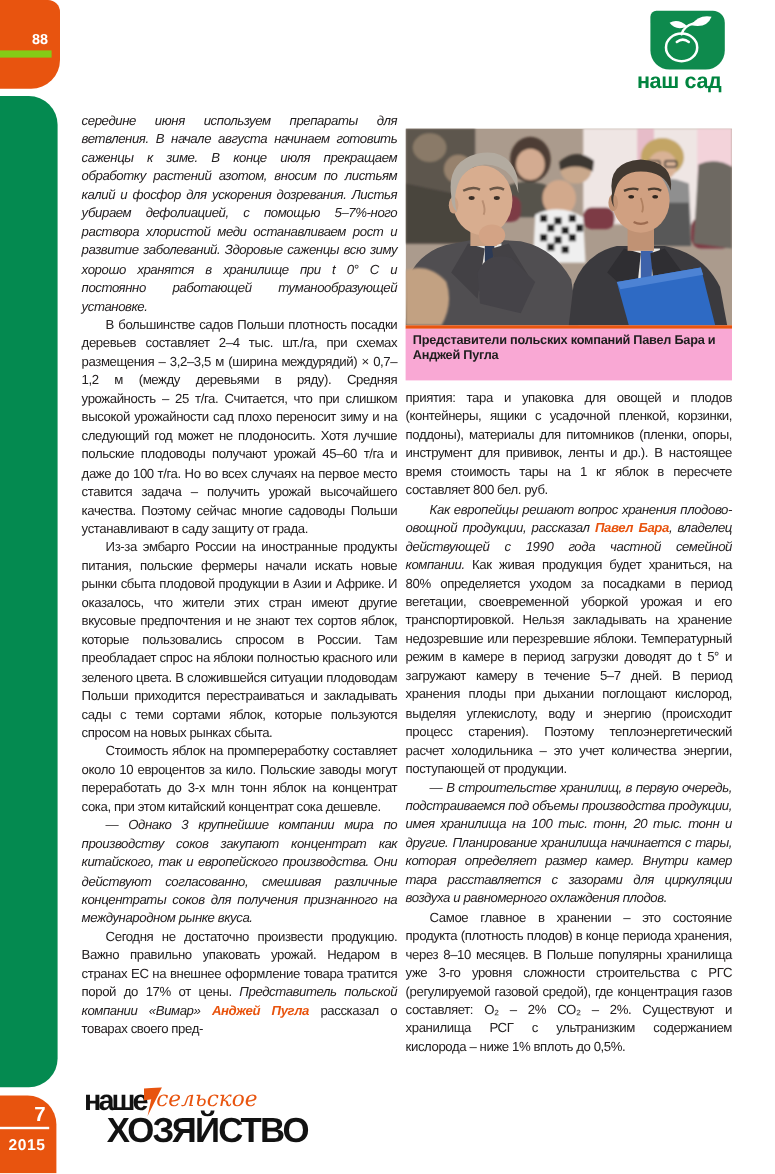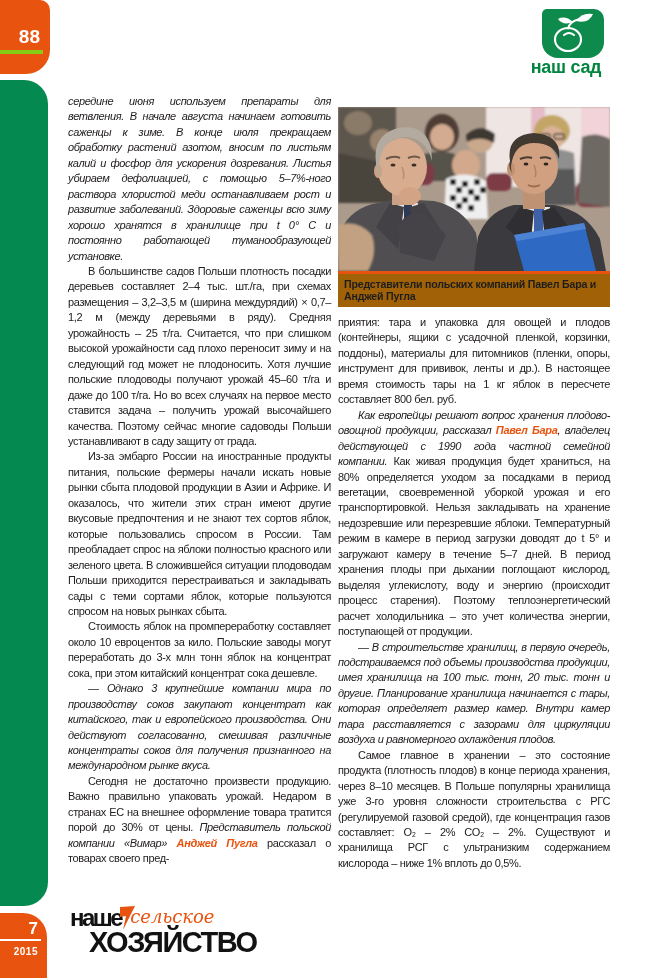--- a/index.html
+++ b/index.html
@@ -2,29 +2,29 @@
 <html><head>
 <meta charset="utf-8">
 <style>
   html,body{margin:0;padding:0;background:#ffffff;}
   .page{position:relative;width:646px;height:978px;background:#ffffff;overflow:hidden;
         font-family:"Liberation Sans","DejaVu Sans",sans-serif;}
 
   
   .tab-top{position:absolute;left:0;top:0;width:50px;height:74px;background:#E8540F;
            border-radius:0 10px 24px 0;}
-  .pagenum{position:absolute;left:0;top:26px;width:40px;color:#fff;font-size:19px;font-weight:bold;
-           text-align:right;padding:0 3px 2px 0;border-bottom:4px solid #84cc16;}
+  .pagenum{position:absolute;left:0;top:26px;width:40px;color:#fff;font-size:12px;font-weight:bold;
+           text-align:right;padding:0 3px 2px 0;border-bottom:6px solid #84cc16;}
   .green-strip{position:absolute;left:0;top:80px;width:48px;height:826px;background:#048A50;
            border-radius:0 24px 24px 0;}
   .tab-bottom{position:absolute;left:0;top:913px;width:47px;height:65px;background:#E8540F;
            border-radius:0 24px 0 0;}
   .issue-num{position:absolute;left:0;top:6px;width:38px;color:#fff;font-size:17px;font-weight:bold;
            text-align:right;padding:0 3px 1px 0;border-bottom:2px solid #fff;line-height:19px;}
-  .issue-year{position:absolute;left:0;top:33px;width:38px;color:#fff;font-size:10px;font-weight:bold;
+  .issue-year{position:absolute;left:0;top:33px;width:38px;color:#fff;font-size:13px;font-weight:bold;
            text-align:right;padding-right:3px;letter-spacing:.5px;}
 
   
   .logo-square{position:absolute;left:542px;top:9px;width:62px;height:49px;background:#0E8A4D;
            border-radius:5px 10px 16px 16px;}
   .nash-sad{position:absolute;left:526px;top:57px;width:80px;text-align:center;color:#00843F;
            font-weight:bold;font-size:18px;letter-spacing:-.3px;}
 
   
   .col{position:absolute;}
@@ -35,22 +35,22 @@
   .para.indent{text-indent:20px;}
   .s-r{}
   .s-i{font-style:italic;}
   .s-bi{font-style:italic;font-weight:normal;}
   .s-bio{font-style:italic;font-weight:bold;color:#E8540F;}
 
   
   .photo-block{margin:0 0 8px 0;width:272px;}
   .photo-svg{display:block;width:272px;height:164px;}
   .photo-divider{height:3px;background:#E8540F;}
-  .photo-caption{background:#a16207;color:#1d1d1d;font-size:10.6px;font-weight:bold;
-        padding:4px 6px 5px;letter-spacing:-.2px;}
+  .photo-caption{background:#f9a8d4;color:#1d1d1d;font-size:10.6px;font-weight:bold;
+        padding:4px 6px 15px;letter-spacing:-.2px;}
 
   
   .footer-logo{position:absolute;left:70px;top:903px;width:270px;}
   .fl-top{display:flex;align-items:flex-start;}
   .fl-nashe{font-size:24px;font-weight:bold;letter-spacing:-2.5px;line-height:29px;color:#121212;}
   .fl-flag{margin:3px 0 0 -1px;}
   .fl-script{font-family:"DejaVu Serif",serif;font-style:italic;font-weight:normal;font-size:18px;
         color:#E8540F;margin:3px 0 0 -5px;}
   .fl-hoz{font-size:29px;font-weight:bold;letter-spacing:-1.5px;line-height:25px;color:#121212;margin-top:-4px;margin-left:19px;}
   .fl-agro{font-size:12.5px;font-weight:bold;color:#E8540F;letter-spacing:.3px;margin-top:1px;}
@@ -81,21 +81,21 @@
     </svg>
   </div>
   <div class="nash-sad">наш сад</div>
 
   <div class="col col-left">
       <p class="para"><span class="s-i">середине июня используем препараты для ветвления. В начале августа начинаем готовить саженцы к зиме. В конце июля прекращаем обработку растений азотом, вносим по листьям калий и фосфор для ускорения дозревания. Листья убираем дефолиацией, с помощью 5–7%-ного раствора хлористой меди останавливаем рост и развитие заболеваний. Здоровые саженцы всю зиму хорошо хранятся в хранилище при t 0° С и постоянно работающей туманообразующей установке.</span></p>
       <p class="para indent"><span class="s-r">В большинстве садов Польши плотность посадки деревьев составляет 2–4 тыс. шт./га, при схемах размещения – 3,2–3,5 м (ширина междурядий) × 0,7–1,2 м (между деревьями в ряду). Средняя урожайность – 25 т/га. Считается, что при слишком высокой урожайности сад плохо переносит зиму и на следующий год может не плодоносить. Хотя лучшие польские плодоводы получают урожай 45–60 т/га и даже до 100 т/га. Но во всех случаях на первое место ставится задача – получить урожай высочайшего качества. Поэтому сейчас многие садоводы Польши устанавливают в саду защиту от града.</span></p>
       <p class="para indent"><span class="s-r">Из-за эмбарго России на иностранные продукты питания, польские фермеры начали искать новые рынки сбыта плодовой продукции в Азии и Африке. И оказалось, что жители этих стран имеют другие вкусовые предпочтения и не знают тех сортов яблок, которые пользовались спросом в России. Там преобладает спрос на яблоки полностью красного или зеленого цвета. В сложившейся ситуации плодоводам Польши приходится перестраиваться и закладывать сады с теми сортами яблок, которые пользуются спросом на новых рынках сбыта.</span></p>
       <p class="para indent"><span class="s-r">Стоимость яблок на промпереработку составляет около 10 евроцентов за кило. Польские заводы могут переработать до 3-х млн тонн яблок на концентрат сока, при этом китайский концентрат сока дешевле.</span></p>
       <p class="para indent"><span class="s-i">— Однако 3 крупнейшие компании мира по производству соков закупают концентрат как китайского, так и европейского производства. Они действуют согласованно, смешивая различные концентраты соков для получения признанного на международном рынке вкуса.</span></p>
-      <p class="para indent"><span class="s-r">Сегодня не достаточно произвести продукцию. Важно правильно упаковать урожай. Недаром в странах ЕС на внешнее оформление товара тратится порой до 30% от цены. </span><span class="s-bi">Представитель польской компании «Вимар» </span><span class="s-bio">Анджей Пугла</span><span class="s-r"> рассказал о товарах своего пред-</span></p>
+      <p class="para indent"><span class="s-r">Сегодня не достаточно произвести продукцию. Важно правильно упаковать урожай. Недаром в странах ЕС на внешнее оформление товара тратится порой до 17% от цены. </span><span class="s-bi">Представитель польской компании «Вимар» </span><span class="s-bio">Анджей Пугла</span><span class="s-r"> рассказал о товарах своего пред-</span></p>
     </div>
 
   <div class="col col-right">
     <figure class="photo-block">
       <svg class="photo-svg" viewBox="0 0 272 164" preserveAspectRatio="none">
         <defs>
             <filter id="soft">
               <feGaussianBlur stdDeviation="0.9"></feGaussianBlur>
             </filter>
           </defs>

